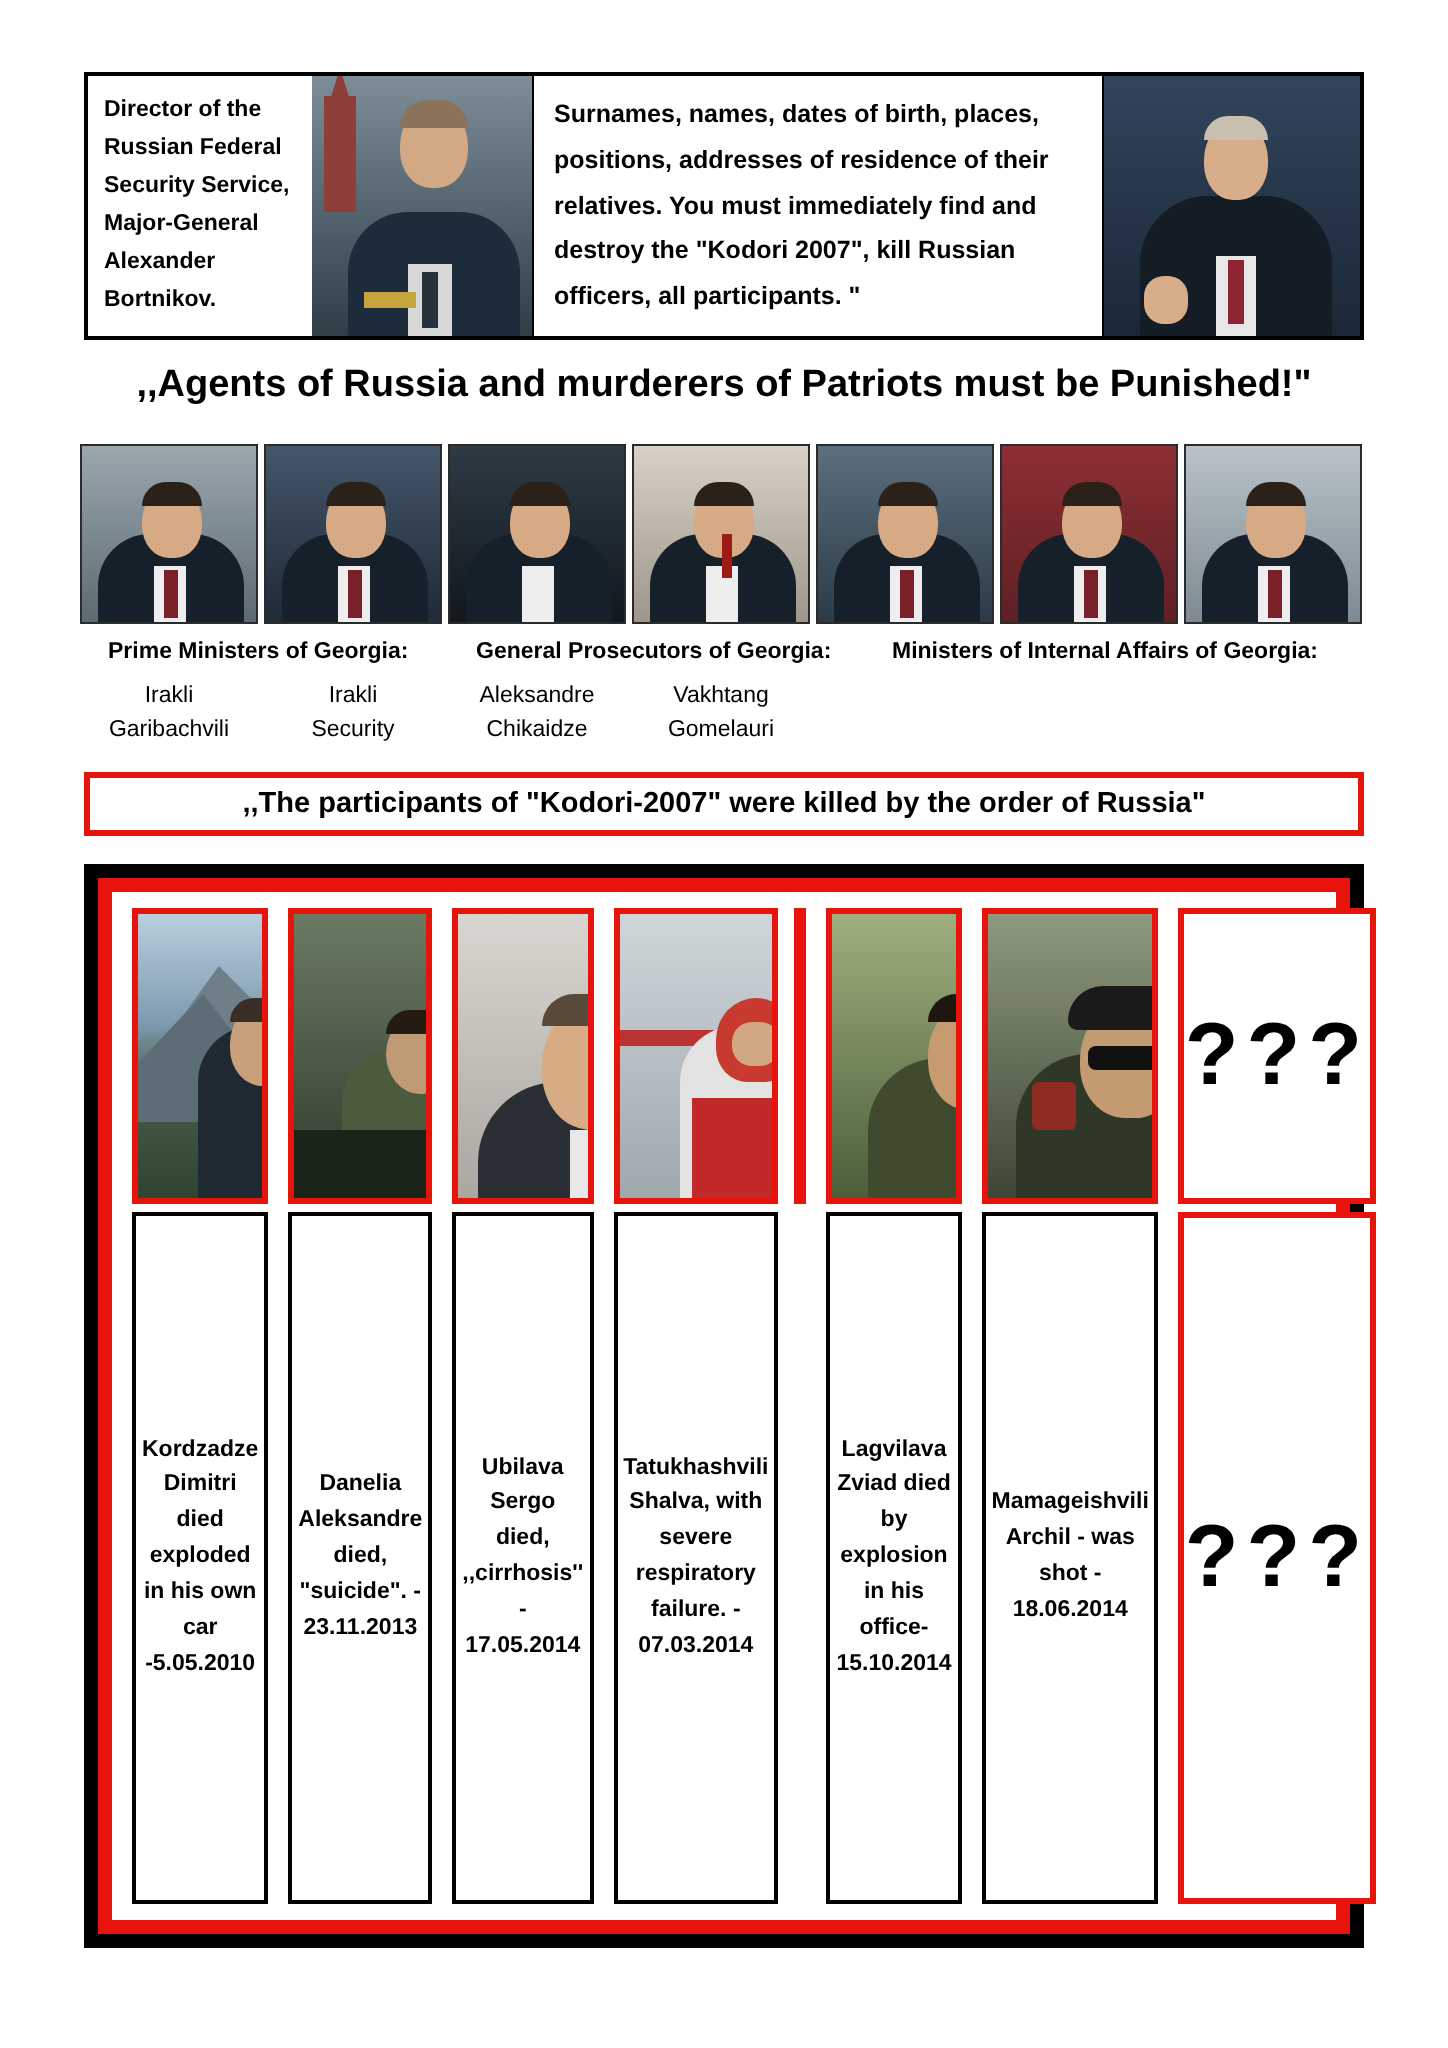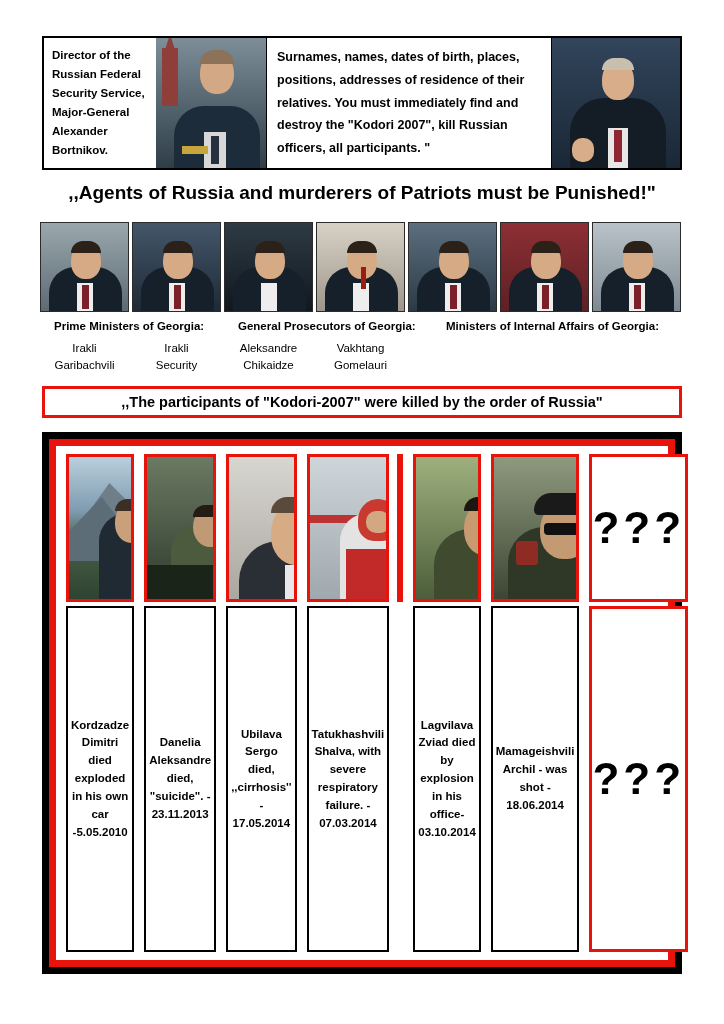--- a/index.html
+++ b/index.html
@@ -486,21 +486,21 @@
           </div>
         </div>
 
         <div class="victim-cell">
           <div class="victim-photo">
             <div class="v6-bg"></div>
             <div class="v6-uniform"></div>
             <div class="v6-face"></div>
             <div class="v6-hair"></div>
           </div>
-          <div class="victim-cap">Lagvilava Zviad died by explosion in his office-03.10.2014</div>
+          <div class="victim-cap">Lagvilava Zviad died by explosion in his office-15.10.2014</div>
         </div>
 
         <div class="victim-cell">
           <div class="victim-photo">
             <div class="v7-bg"></div>
             <div class="v7-uniform"></div>
             <div class="v7-patch"></div>
             <div class="v7-face"></div>
             <div class="v7-beret"></div>
             <div class="v7-glasses"></div>

